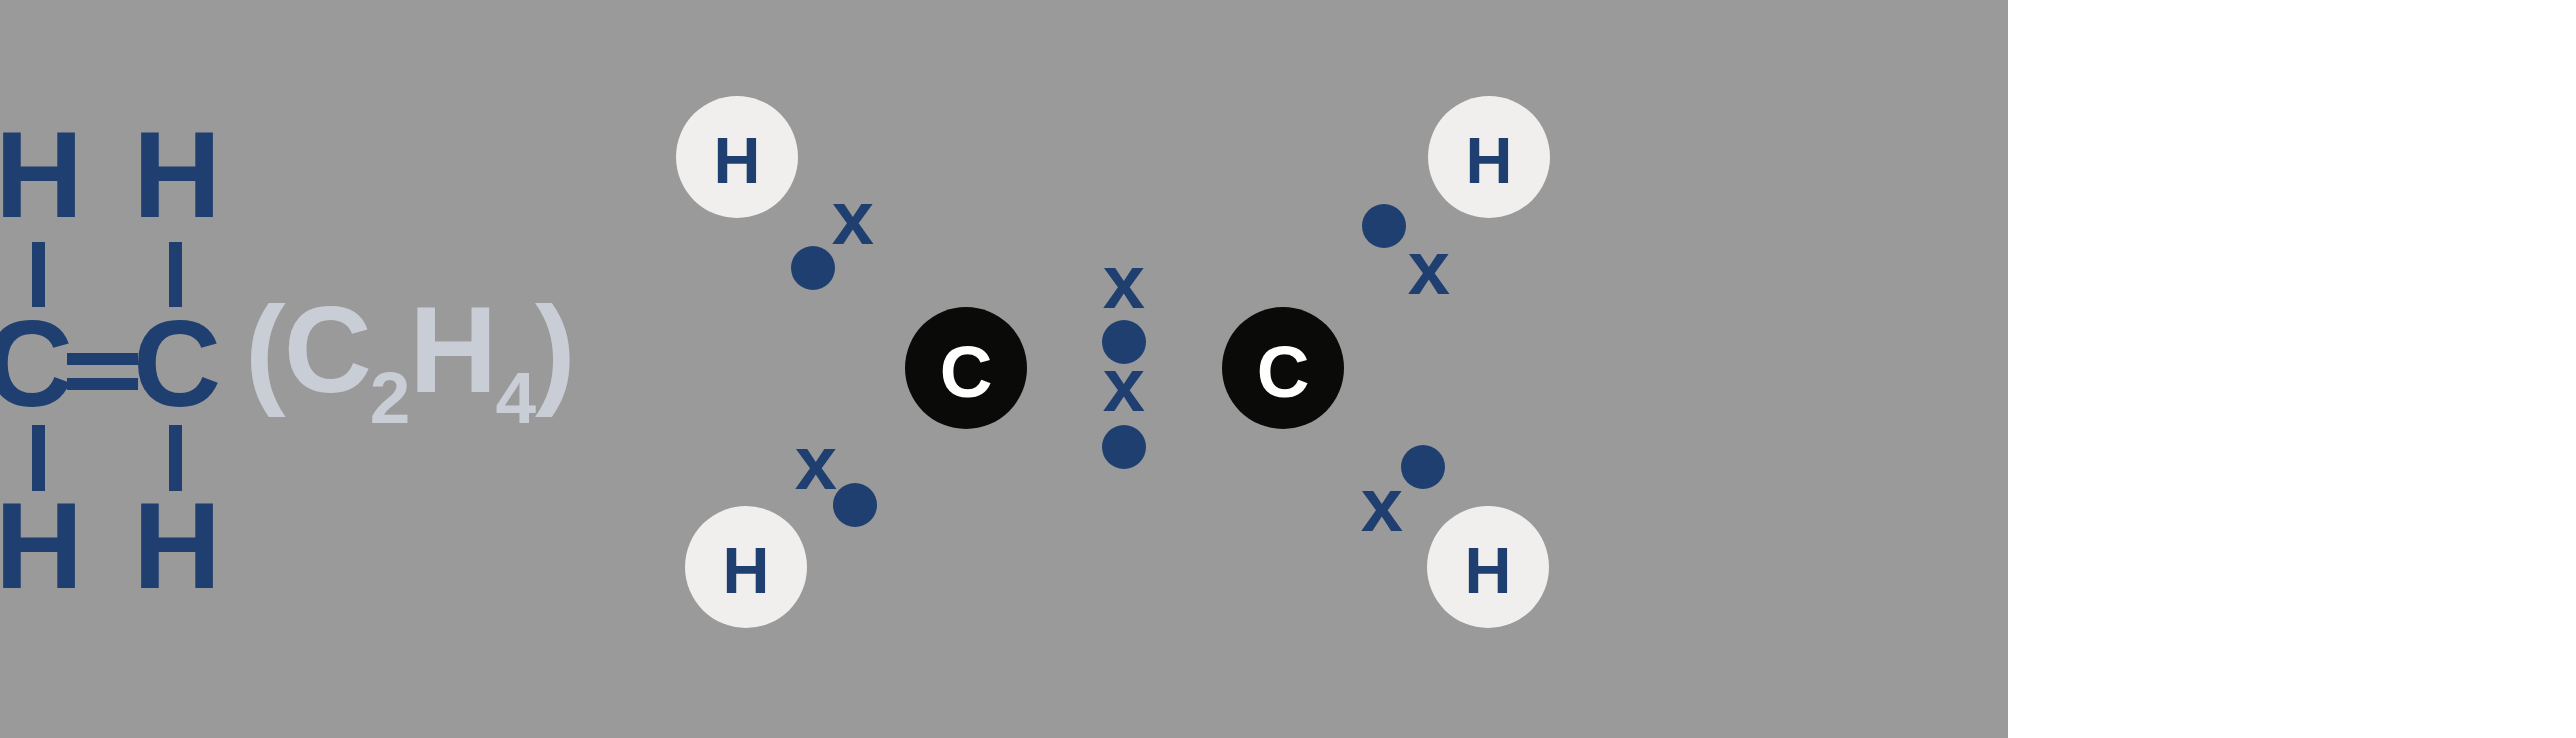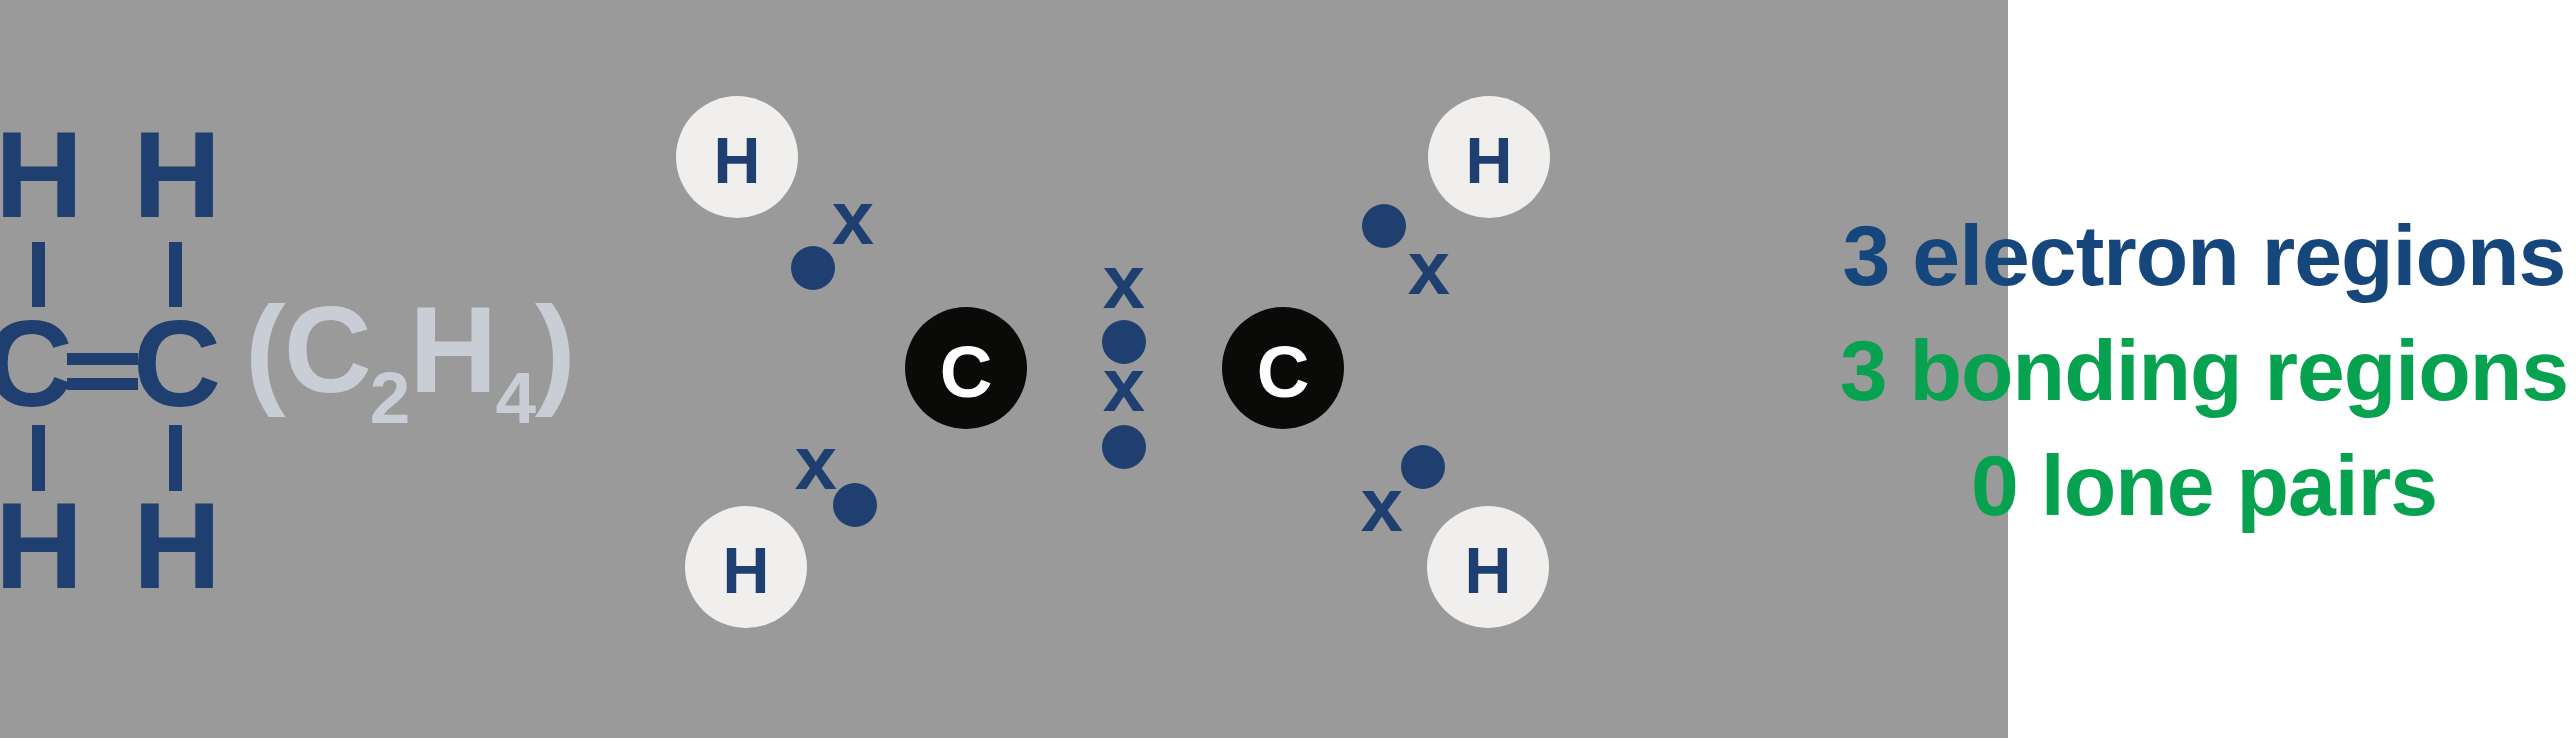--- a/index.html
+++ b/index.html
@@ -96,20 +96,15 @@
 
     <div class="cross" style="left:853px;  top:222px;">x</div>
     <div class="cross" style="left:816px;  top:467px;">x</div>
     <div class="cross" style="left:1429px; top:272px;">x</div>
     <div class="cross" style="left:1382px; top:509px;">x</div>
 
     <div class="cross" style="left:1124px; top:286px;">x</div>
     <div class="cross" style="left:1124px; top:389px;">x</div>
   </div>
 
-  <div class="notes">
-    <div class="note-blue">3 electron regions</div>
-    <div class="note-green">3 bonding regions</div>
-    <div class="note-green">0 lone pairs</div>
-  </div>
 
 </div>
 
 
 </body></html>

